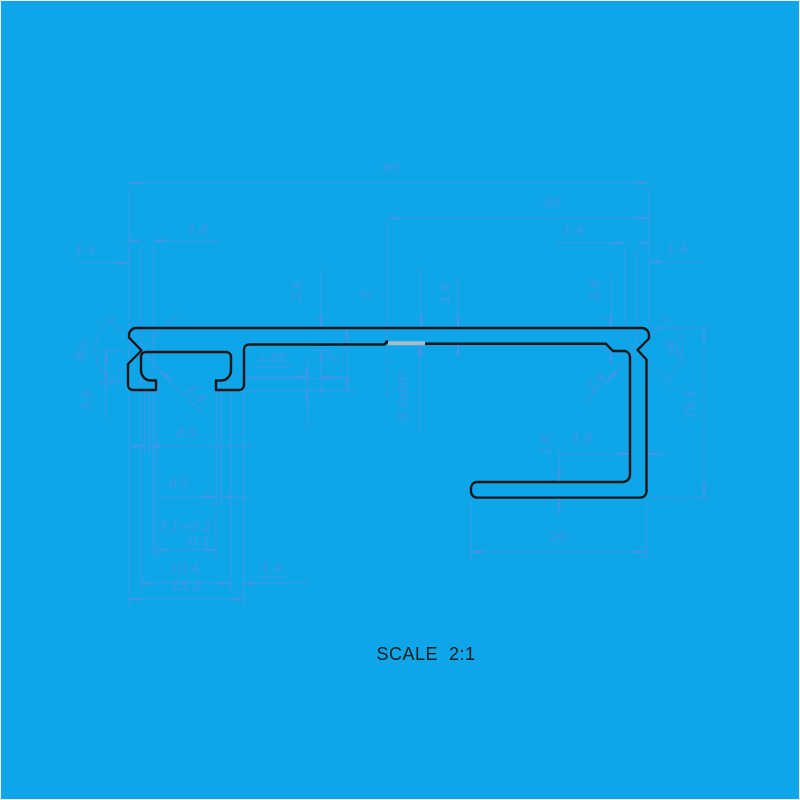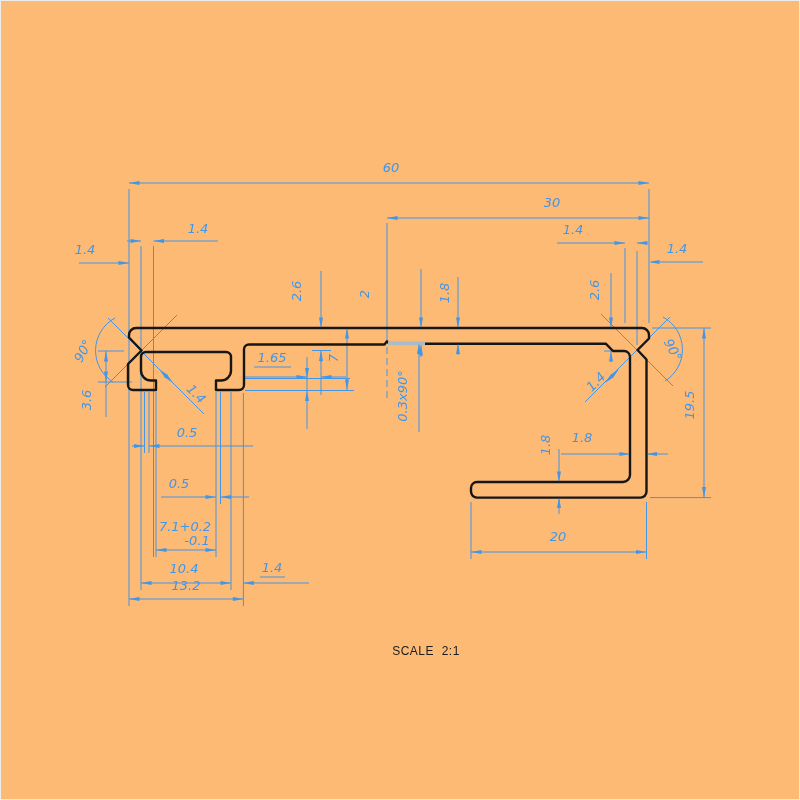--- a/index.html
+++ b/index.html
@@ -1,20 +1,20 @@
 <!DOCTYPE html>
 <html><head>
 <meta charset="utf-8">
 <style>
   html,body{margin:0;padding:0;background:#fff;}
-  .canvas{position:relative;width:798px;height:798px;border:1px solid #ececec;background:#fdba74;
+  .canvas{position:relative;width:798px;height:798px;border:1px solid #ececec;background:#0ea5e9;
           font-family:"DejaVu Sans", sans-serif;overflow:hidden;}
   svg{position:absolute;left:0;top:0;}
   .scale-label{position:absolute;left:425px;top:643px;transform:translateX(-50%);
-               font-family:"Liberation Sans", sans-serif;font-size:12px;color:#1c1c1c;
+               font-family:"Liberation Sans", sans-serif;font-size:18px;color:#1c1c1c;
                letter-spacing:.5px;white-space:pre;text-align:center;}
 </style>
 </head>
 <body>
 
 <div class="canvas">
   <svg id="drawing" width="798" height="798" viewBox="0 0 798 798">
       <g stroke="#4296e8" stroke-width="1" fill="none">
         <line x1="128" y1="188" x2="128" y2="605"></line>
         <line x1="648" y1="188" x2="648" y2="322"></line>

